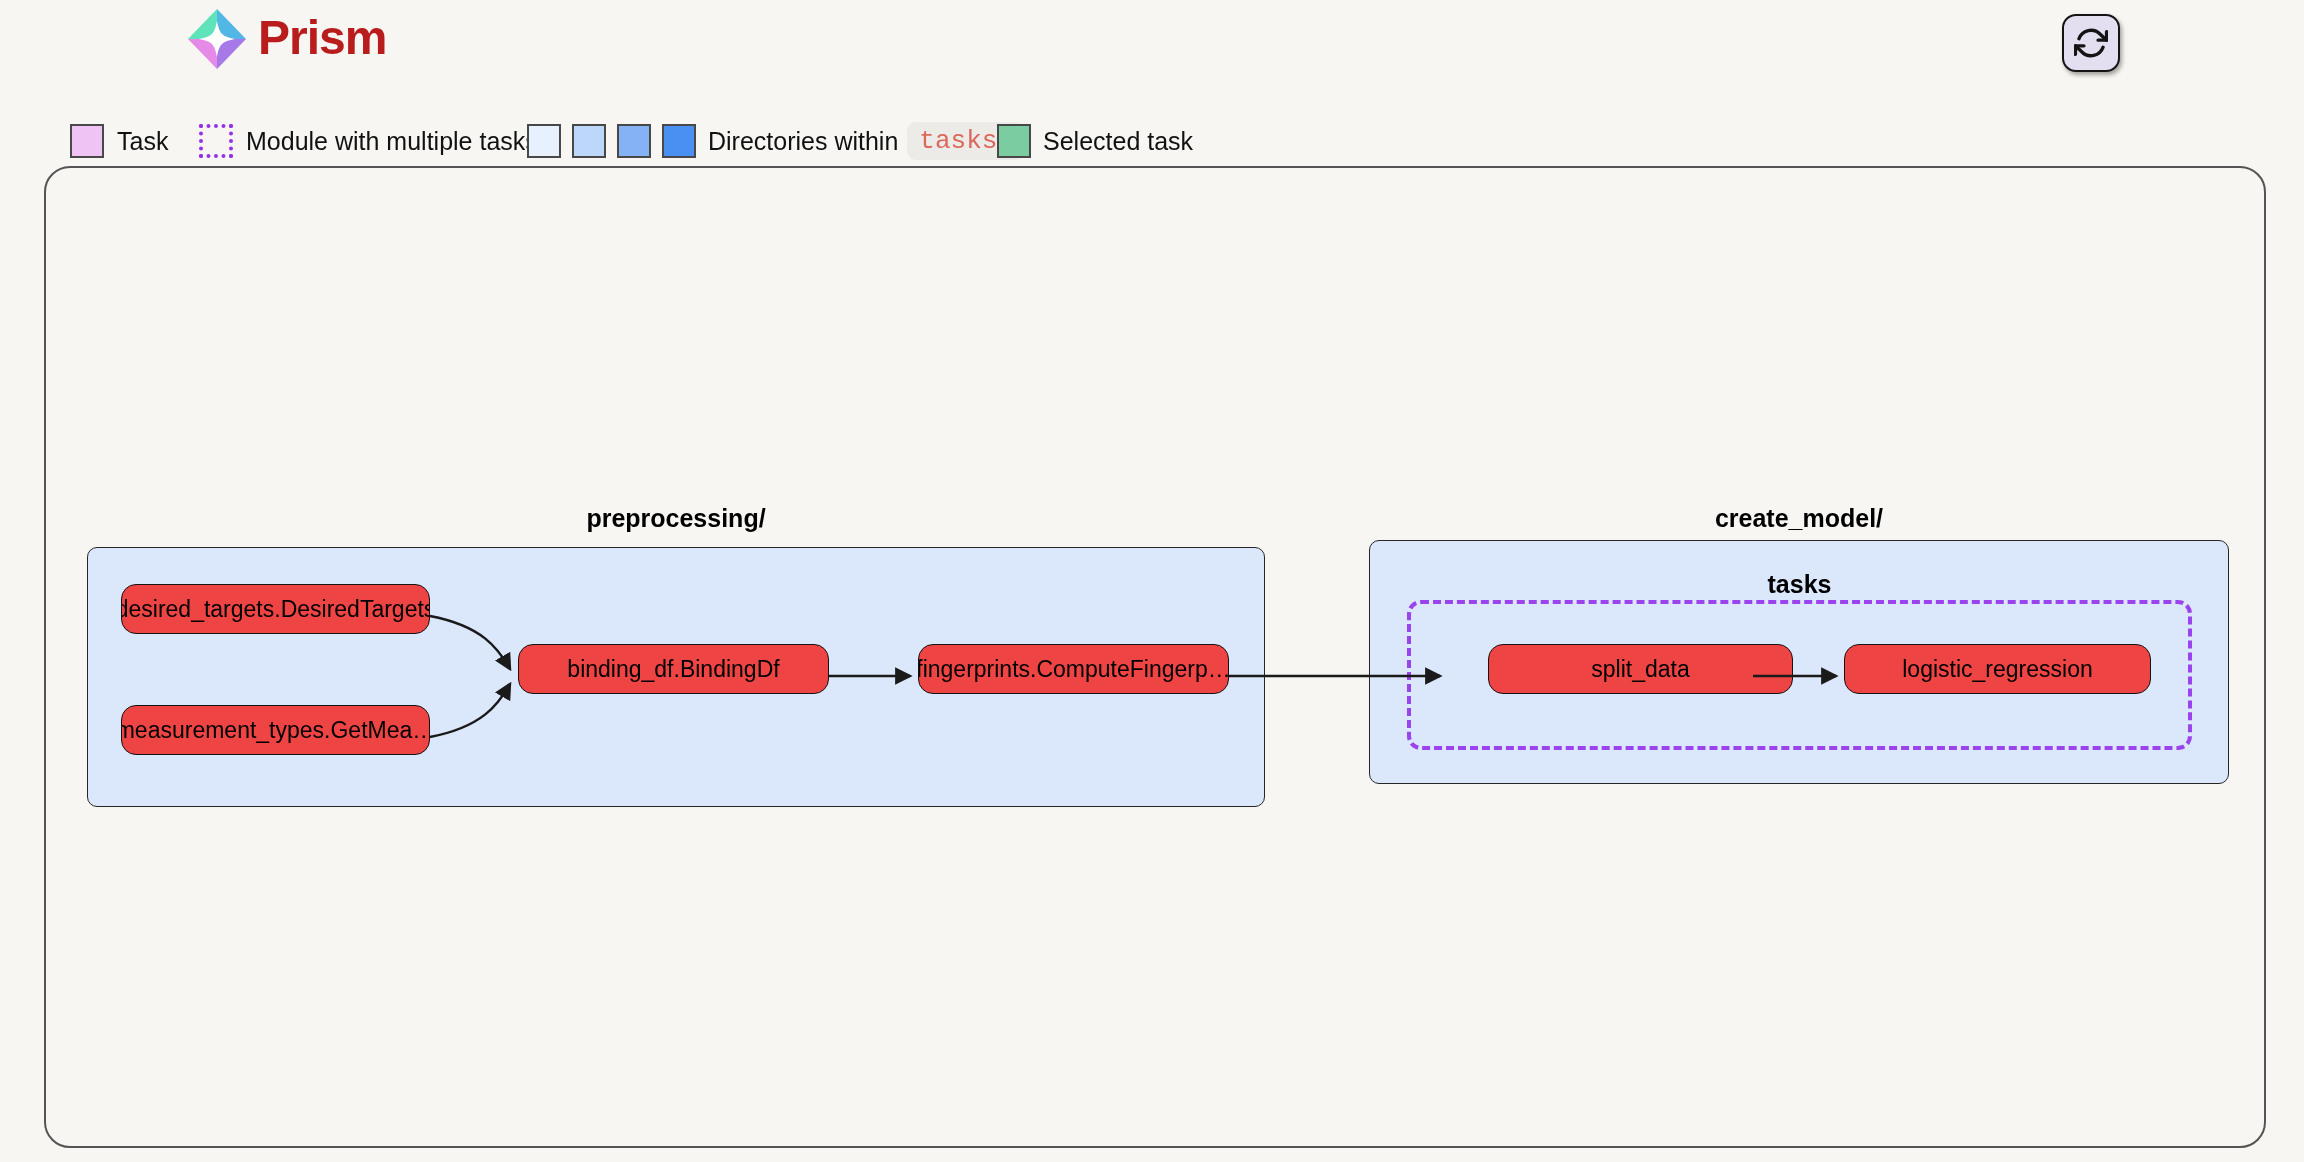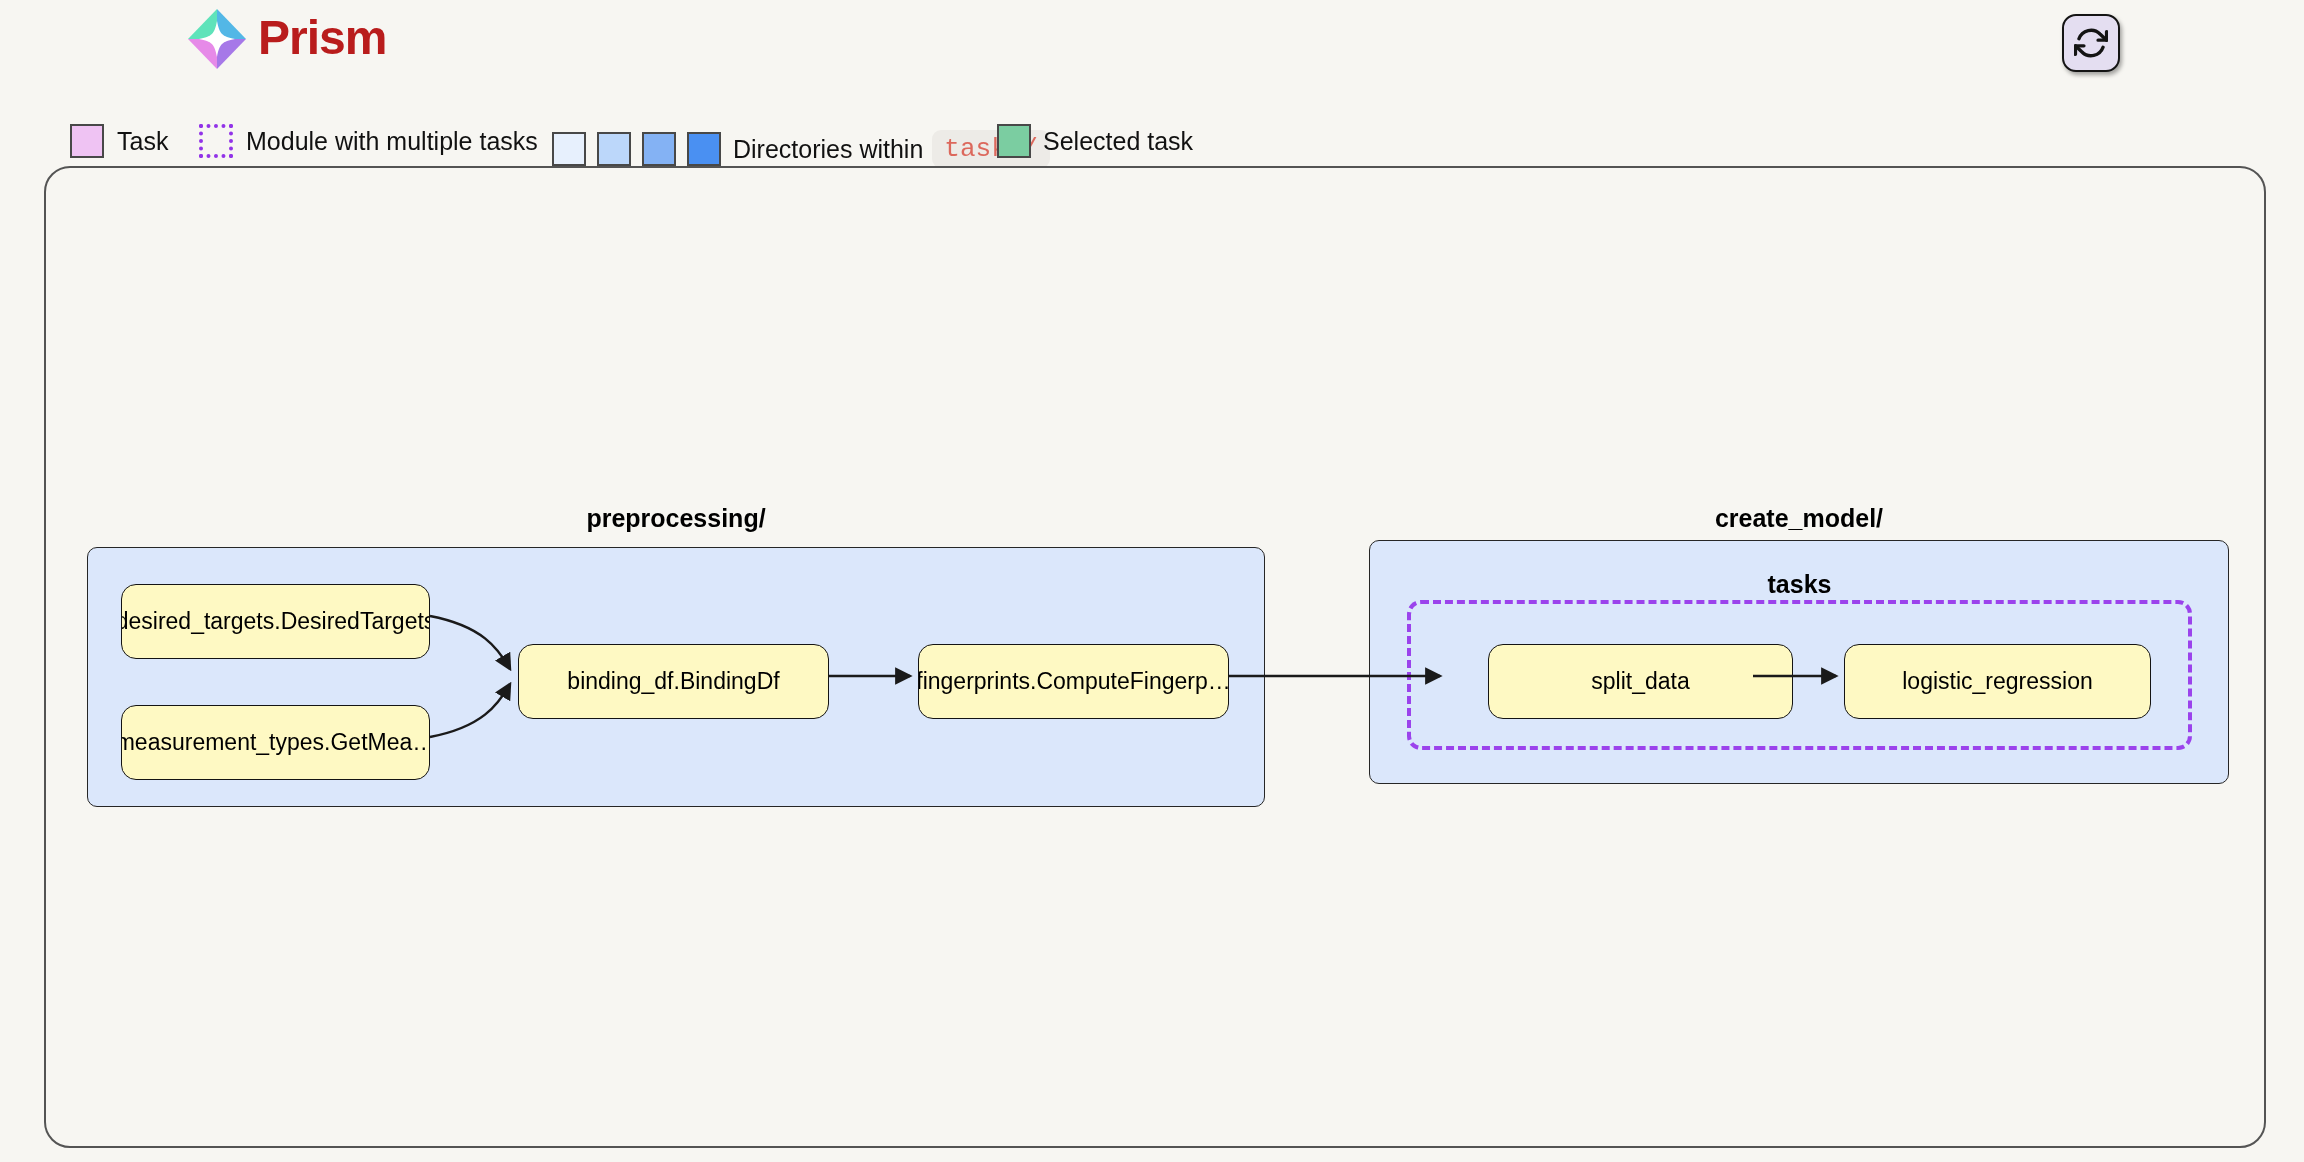--- a/index.html
+++ b/index.html
@@ -19,21 +19,21 @@
     position:absolute;left:2062px;top:14px;width:58px;height:58px;
     background:#e4def1;border:2.5px solid #141414;border-radius:14px;
     box-shadow:2px 3px 4px rgba(0,0,0,0.35);
     display:flex;align-items:center;justify-content:center;cursor:pointer;
     box-sizing:border-box;
   }
   
   .legend-group{position:absolute;top:123px;height:36px;display:flex;align-items:center;justify-content:space-between;}
   .lg-task{left:70px;}
   .lg-module{left:199px;}
-  .lg-dirs{left:552px;margin-top:8px;}
+  .lg-dirs{left:527px;}
   .lg-selected{left:997px;}
   .swatch{width:34px;height:34px;box-sizing:border-box;border:2px solid #484848;flex:none;}
   .swatch-task{background:#efc3f3;margin-right:13px;}
   .swatch-module{background:transparent;border:4px dotted #9233e8;margin-right:13px;}
   .swatch-dir{margin-right:11px;}
   .swatch-dir1{background:#e7f0fd;}
   .swatch-dir2{background:#bcd7fa;}
   .swatch-dir3{background:#84b2f4;}
   .swatch-dir4{background:#4a90f2;margin-right:12px;}
   .swatch-selected{background:#7bcda1;margin-right:12px;}
@@ -57,21 +57,21 @@
     position:absolute;text-align:center;font-weight:bold;font-size:25px;color:#000;
   }
   .gl-preprocessing{left:41px;width:1178px;top:336px;}
   .gl-create-model{left:1323px;width:860px;top:336px;}
   .gl-models{left:1361px;width:785px;top:402px;}
   .module-box{
     position:absolute;left:1361px;top:432px;width:785px;height:150px;
     border:4.5px dashed #9b43ec;border-radius:14px;box-sizing:border-box;
   }
   .node{
-    position:absolute;height:75px;background:#fef9c3;border:1.8px solid #141414;
+    position:absolute;height:50px;background:#ef4444;border:1.8px solid #141414;
     border-radius:15px;box-sizing:border-box;
     display:flex;align-items:center;justify-content:center;
     font-size:23px;color:#000;cursor:pointer;white-space:nowrap;overflow:hidden;
   }
   .n-desired{left:75px;top:416px;width:309px;}
   .n-measurement{left:75px;top:537px;width:309px;}
   .n-binding{left:472px;top:476px;width:311px;}
   .n-fingerprints{left:872px;top:476px;width:311px;}
   .n-split{left:1402px;top:476px;width:305px;margin-left:40px;}
   .n-logistic{left:1798px;top:476px;width:307px;}

